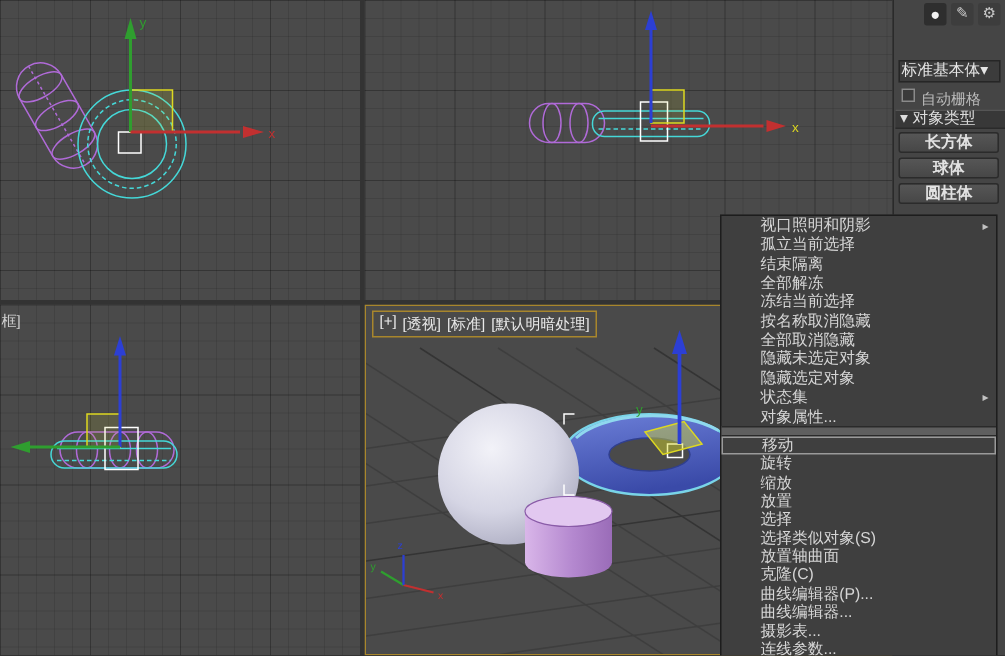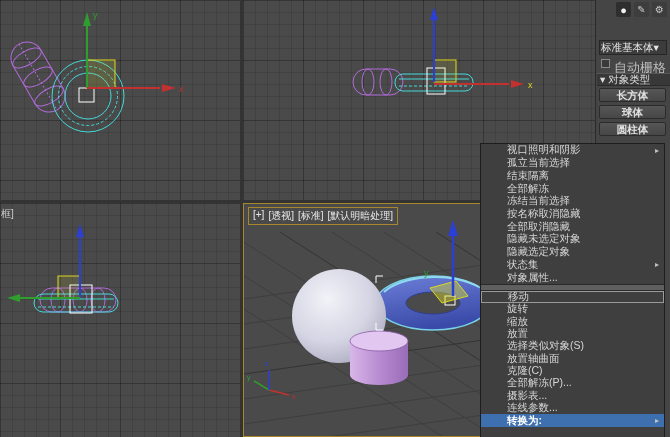--- a/index.html
+++ b/index.html
@@ -38,21 +38,21 @@
   #panel { position:absolute; left:595px; top:0; width:75px; height:437px; background:var(--panelBg,#454545);
            border-left:1px solid #2a2a2a; z-index:5; }
   .tabs { position:absolute; left:20px; top:2px; display:flex; gap:3px; }
   .tab-ic { width:15px; height:15px; display:flex; align-items:center; justify-content:center;
             background:#3d3d3d; border-radius:2px; color:#c8c8c8; font-size:10px; }
   .tab-ic.sel { background:#2e2e2e; color:#f2f2f2; font-size:11px; }
   .dropdown { position:absolute; left:3px; top:40px; width:68px; height:15px; background:#3c3c3c;
               border:1px solid #262626; color:#e6e6e6; font-size:10.5px; line-height:13px;
               padding:0 1px; display:flex; justify-content:flex-start; align-items:center; }
   .autogrid { position:absolute; left:5px; top:59px; display:flex; align-items:flex-start; gap:4px;
-              color:#bbb; font-size:13px; }
+              color:#bbb; font-size:10px; }
   .chk { width:9px; height:9px; border:1px solid #8a8a8a; background:#3a3a3a; display:inline-block; }
   .rollout { position:absolute; left:1px; top:73px; width:73px; height:13px; background:#383838;
              border-top:1px solid #555; border-bottom:1px solid #2a2a2a; color:#ddd; font-size:10.5px;
              line-height:11px; padding-left:3px; display:flex; gap:3px; align-items:center; }
   .pbtn { position:absolute; left:3px; width:67px; height:14px; background:linear-gradient(#565656,#474747);
           border:1px solid #2b2b2b; border-radius:2px; color:#e2e2e2; font-size:10.5px; line-height:12px;
           text-align:center;font-weight:bold; }
 
   
   #ctx { position:absolute; left:480px; top:128px; width:185px; height:309px; z-index:30;
@@ -303,30 +303,36 @@
     <div class="cm-row r2">
         <span>旋转</span>
       </div>
     <div class="cm-row r2">
         <span>缩放</span>
       </div>
     <div class="cm-row r2">
         <span>放置</span>
       </div>
     <div class="cm-row r2">
+        <span>选择</span>
+      </div>
+    <div class="cm-row r2">
         <span>选择类似对象(S)</span>
       </div>
     <div class="cm-row r2">
         <span>放置轴曲面</span>
       </div>
     <div class="cm-row r2">
         <span>克隆(C)</span>
       </div>
     <div class="cm-row r2">
-        <span>全部解冻(P)...</span>
+        <span>曲线编辑器(P)...</span>
+      </div>
+    <div class="cm-row r2">
+        <span>曲线编辑器...</span>
       </div>
     <div class="cm-row r2">
         <span>摄影表...</span>
       </div>
     <div class="cm-row r2">
         <span>连线参数...</span>
       </div>
     <div class="cm-row r2 hl">
       <span>转换为:</span>
       <span class="cm-arrow">▸</span>

